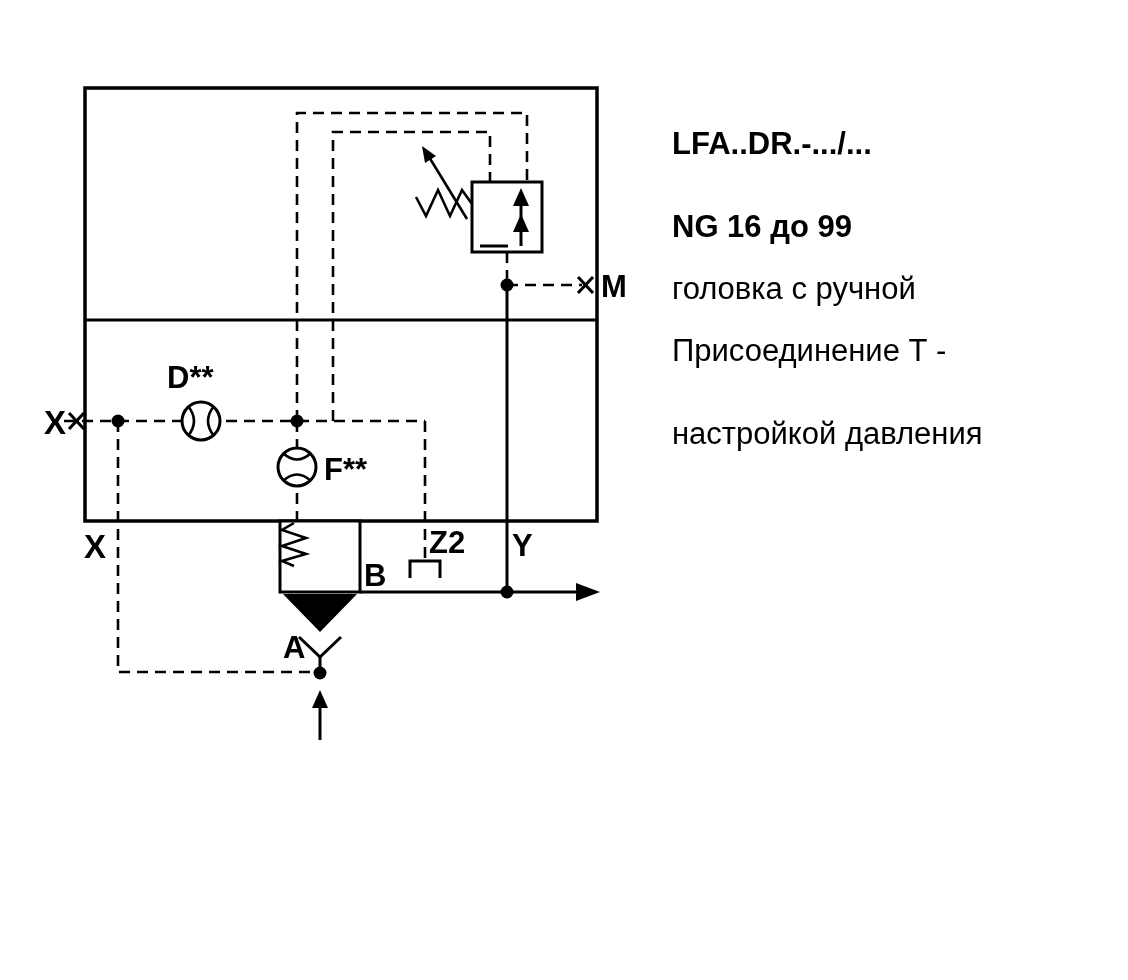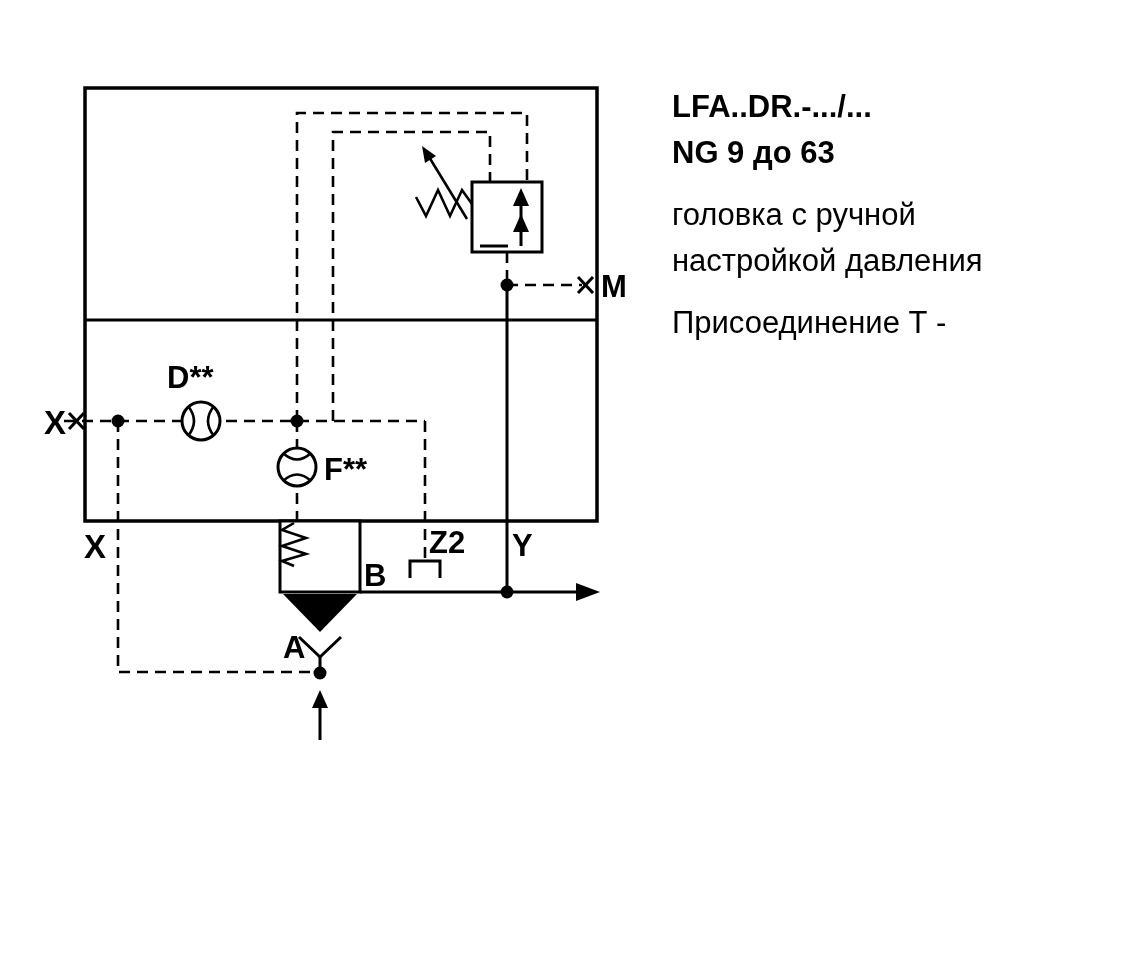--- a/index.html
+++ b/index.html
@@ -19,20 +19,21 @@
   .desc{
     position:absolute;
     left:672px;top:84px;
     color:#000000;
     width:440px;
   }
   .desc .l{
     font-size:31px;
     line-height:46px;
     white-space:nowrap;
+    margin-top:37px;
   }
   .desc .b{font-weight:700;}
   .desc .sp{margin-top:16px;}
 </style>
 </head>
 <body>
 
 <div class="page">
 
   <svg class="diagram-svg" width="1128" height="980" viewBox="0 0 1128 980">
@@ -115,19 +116,19 @@
     <text x="324" y="480" font-size="31">F**</text>
     <text x="364" y="586" font-size="31">B</text>
     <text x="429" y="553" font-size="31">Z2</text>
     <text x="512" y="556" font-size="31">Y</text>
     <text x="283" y="658" font-size="31">A</text>
     <text x="601" y="297" font-size="31">M</text>
   </svg>
 
   <div class="desc">
     <div class="l b">LFA..DR.-.../...</div>
-    <div class="l b">NG 9 до 63</div>
+    <div class="l b">NG 16 до 99</div>
     <div class="l sp">головка с ручной</div>
+    <div class="l sp">Присоединение Т -</div>
     <div class="l">настройкой давления</div>
-    <div class="l sp">Присоединение Т -</div>
   </div>
 
 </div>
 
 </body></html>

